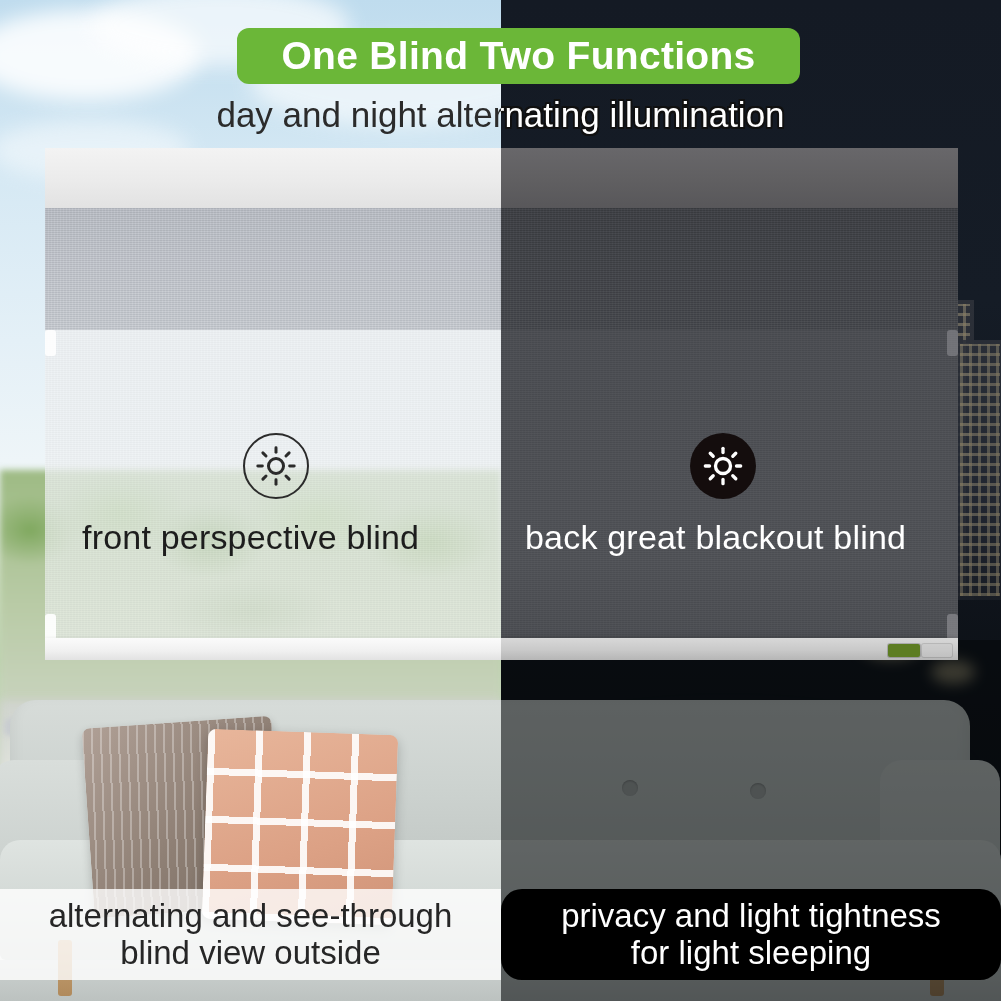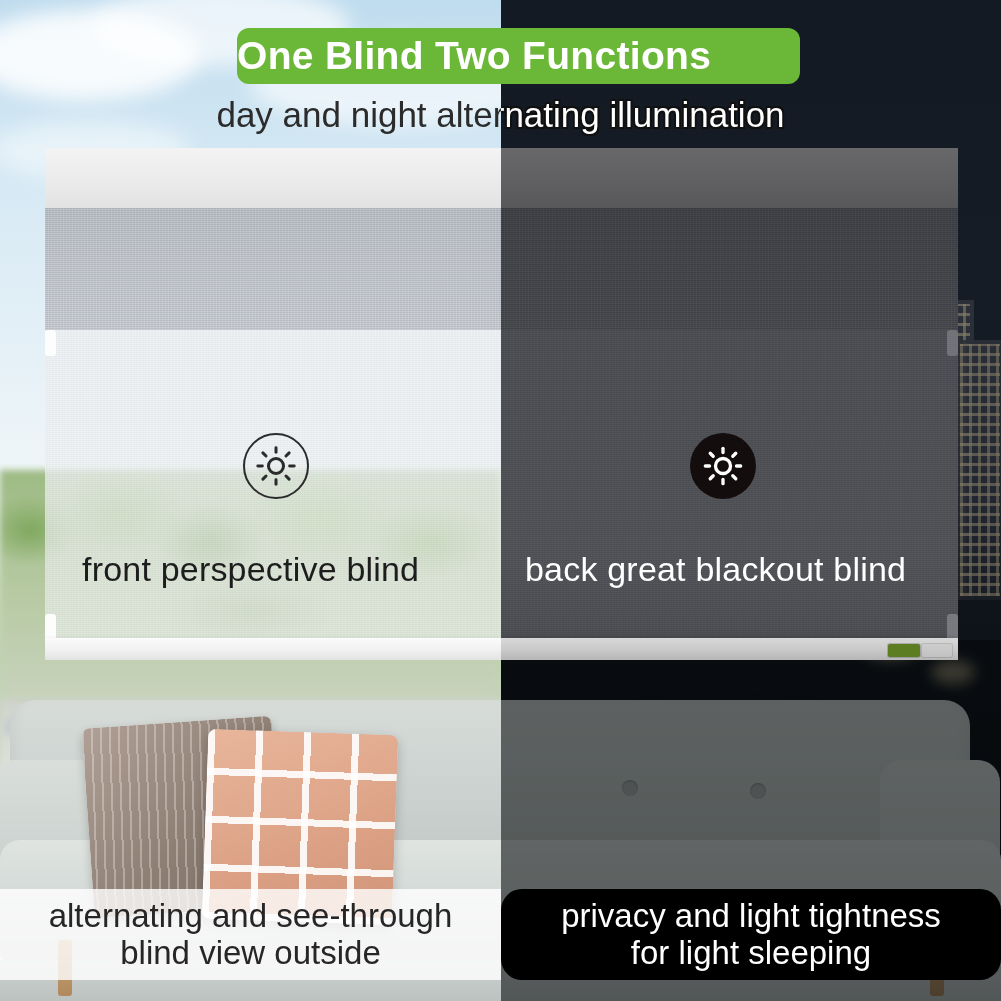--- a/index.html
+++ b/index.html
@@ -143,29 +143,29 @@
 
   
   .sun-badge{
     position:absolute;width:66px;height:66px;border-radius:50%;
     display:flex;align-items:center;justify-content:center;
   }
   .sun-left{left:243px;top:433px;border:2px solid #2b2b2b;background:transparent;}
   .sun-right{left:690px;top:433px;border:none;background:#140d0d;}
 
   .blind-label{
-    position:absolute;font-size:34px;letter-spacing:.2px;white-space:nowrap;margin-top:32px;
+    position:absolute;font-size:34px;letter-spacing:.2px;white-space:nowrap;
   }
   .label-left{left:82px;top:518px;color:#1d1d1d;}
   .label-right{left:525px;top:518px;color:#ffffff;}
 
   
   .title-badge{
     position:absolute;left:237px;top:28px;width:563px;height:56px;border-radius:12px;
-    display:flex;align-items:center;
+    display:flex;align-items:center;justify-content:center;
     font-size:39px;font-weight:bold;color:#fff;letter-spacing:.3px;
   }
   .subtitle-wrap{position:absolute;left:0;top:92px;width:1001px;height:46px;text-decoration:underline;}
   .subtitle{
     position:absolute;left:0;top:0;width:1001px;height:46px;
     display:flex;align-items:center;justify-content:center;
     font-size:35px;white-space:nowrap;
   }
   .subtitle-dark{color:#2b2b2b;}
   .subtitle-light{

